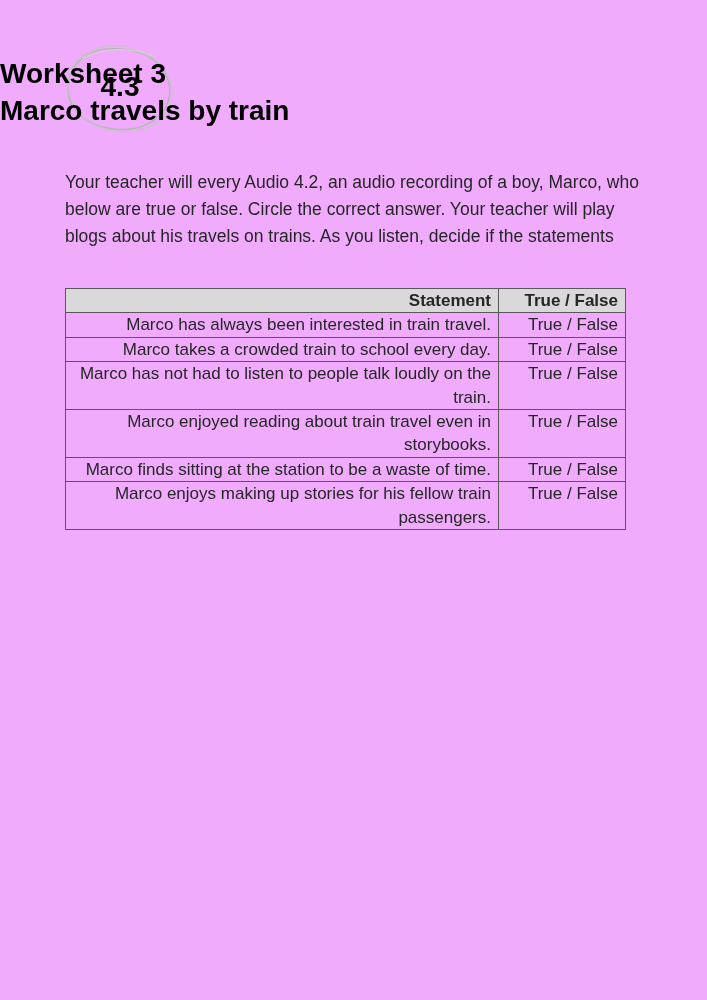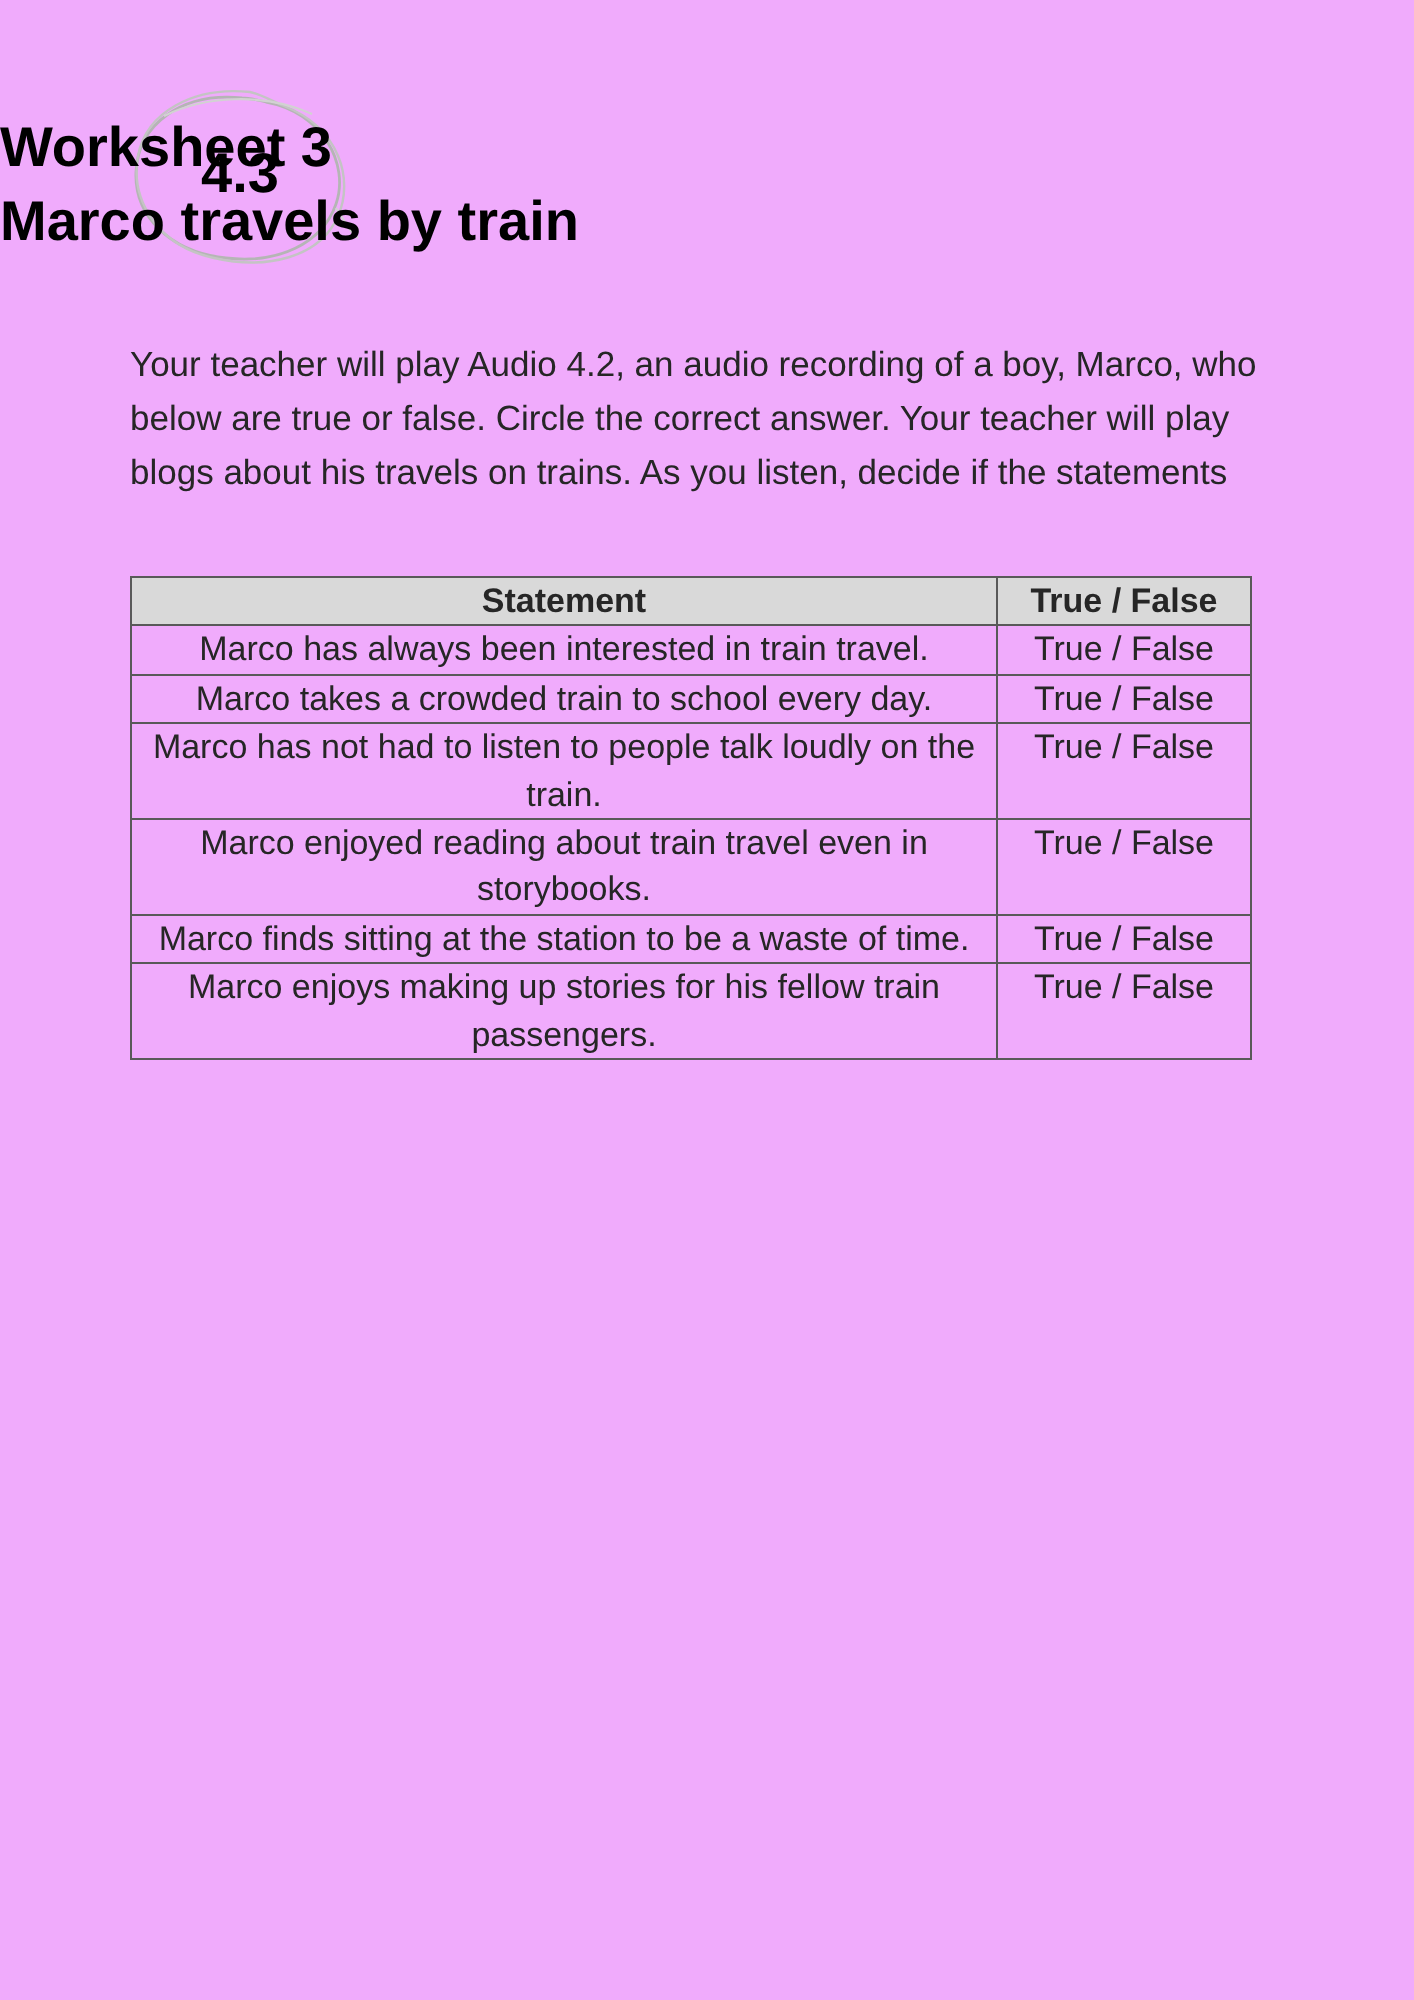--- a/index.html
+++ b/index.html
@@ -41,21 +41,21 @@
   
   .tf-table {
     position: absolute; left: 65px; top: 288px;
     border-collapse: collapse; table-layout: fixed;
     width: 558px;
   }
   .tf-table th, .tf-table td {
     border: 1px solid #595959;
     font-size: 17px; line-height: 23.4px;
     padding: 0 7px;
-    text-align: center; vertical-align: top;
+    text-align: right; vertical-align: top;
     color: #262626;
     overflow: hidden;
   }
   .tf-table th {
     background: #d9d9d9;
     font-weight: bold;
   }
   .col-statement { width: 418px; }
   .col-answer { width: 112px; }
 
@@ -78,21 +78,21 @@
     </svg>
     <div class="badge-number">4.3</div>
   </div>
 
   <div class="title-block">
     <div>Worksheet 3</div>
     <div>Marco travels by train</div>
   </div>
 
   <div class="instructions">
-    <div>Your teacher will play Audio 4.2, an audio recording of a boy, Marco, who</div>
+    <div>Your teacher will every Audio 4.2, an audio recording of a boy, Marco, who</div>
     <div>below are true or false. Circle the correct answer. Your teacher will play</div>
     <div>blogs about his travels on trains. As you listen, decide if the statements</div>
   </div>
 
   <table class="tf-table">
     <thead>
       <tr>
         <th class="col-statement">Statement</th>
         <th class="col-answer">True / False</th>
       </tr>

